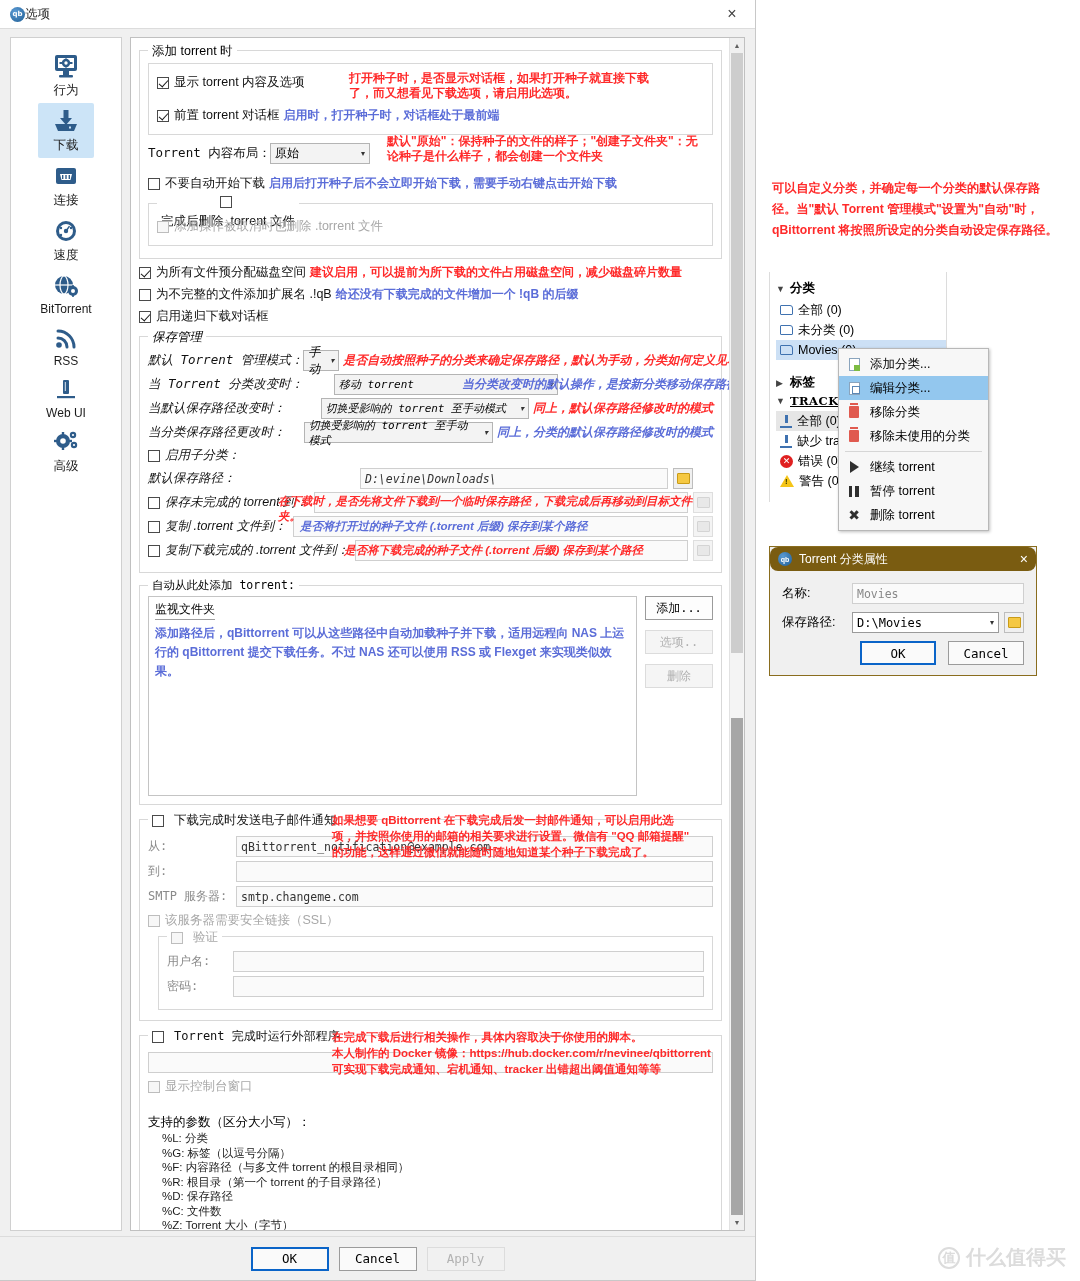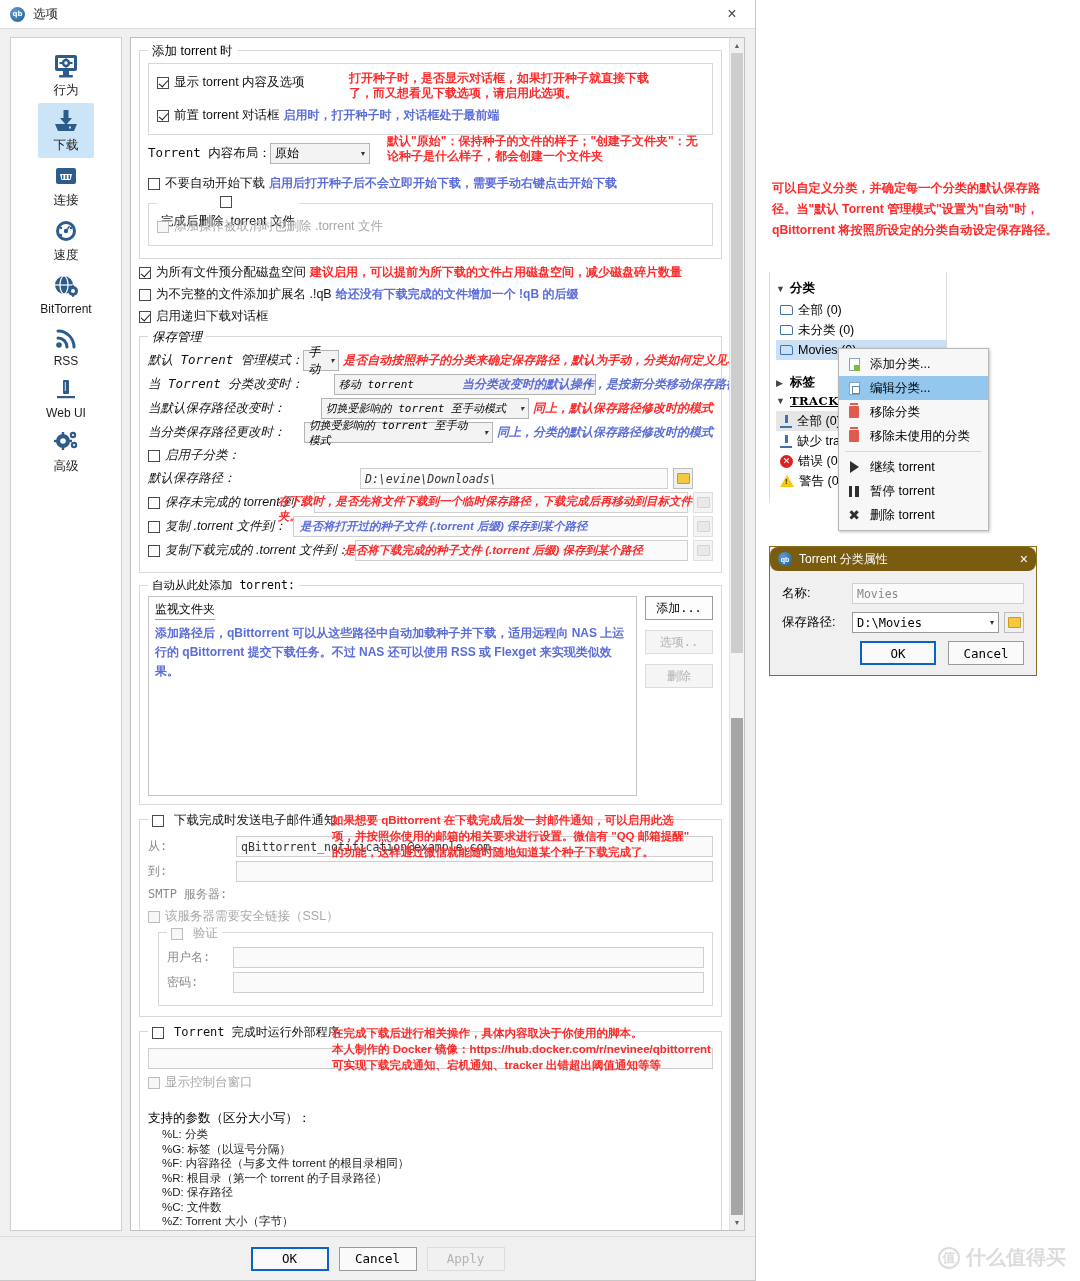--- a/index.html
+++ b/index.html
@@ -21,21 +21,21 @@
   #titlebar{
     height:29px; background:#fff; border-bottom:1px solid #dcdcdc;
     display:flex; align-items:center; padding:0 0 0 10px;
   }
   #qb-logo{
     width:15px;height:15px;border-radius:50%;
     background:radial-gradient(circle at 35% 32%, #5b9bd5 0%, #2e6da4 75%);
     color:#fff;font-size:7px;font-weight:bold;display:flex;align-items:center;justify-content:center;
     font-family:"DejaVu Sans",sans-serif;
   }
-  #title-text{ margin-left:8px; font-size:12.5px; color:#222; }
+  #title-text{ margin-left:0; font-size:12.5px; color:#222; }
   #close-btn{
     margin-left:auto; width:46px; height:29px; display:flex; align-items:center; justify-content:center;
     font-size:16px; color:#444; cursor:pointer;
   }
 
   #win-body{ display:flex; padding:8px 10px 0 10px; height:1202px; }
 
   
   #sidebar{
     width:112px; background:#fff; border:1px solid #d0d0d0; padding-top:10px;
@@ -400,21 +400,21 @@
               <span class="lbl mono" style="width:186px;">默认 Torrent 管理模式：</span>
               <span class="combo" style="width:52px;">
                 <span>手动</span>
                 <span class="arrow">▾</span>
               </span>
               <span class="note red">是否自动按照种子的分类来确定保存路径，默认为手动，分类如何定义见右侧图片</span>
             </div>
 
             <div class="row">
               <span class="lbl mono" style="width:186px;">当 Torrent 分类改变时：</span>
-              <span class="combo" style="width:262px;">
+              <span class="combo" style="width:224px;">
                 <span class="mono" style="font-size:11px;">移动 torrent</span>
                 <span class="arrow">▾</span>
               </span>
               <span class="note blue" style="position:absolute;left:310px;">当分类改变时的默认操作，是按新分类移动保存路径，还是切换至手动模式</span>
             </div>
 
             <div class="row">
               <span class="lbl mono" style="width:186px;">当默认保存路径改变时：</span>
               <span class="combo" style="width:224px;">
                 <span class="mono" style="font-size:11px;">切换受影响的 torrent 至手动模式</span>
@@ -501,20 +501,21 @@
             <div class="fieldrow">
               <span class="flabel">从:</span>
               <span class="txtbox fin">qBittorrent_notification@example.com</span>
             </div>
             <div class="fieldrow">
               <span class="flabel">到:</span>
               <span class="txtbox fin"></span>
             </div>
             <div class="fieldrow">
               <span class="flabel">SMTP 服务器:</span>
+              <span class="txtbox fin">smtp.changeme.com</span>
             </div>
             <div class="row">
               <span class="cb disabled"></span>
               <span class="lbl dim">该服务器需要安全链接（SSL）</span>
             </div>
             <div class="group" style="margin:6px 0 2px 10px;padding:10px 8px 8px 8px;">
               <span class="legend" style="display:flex;align-items:center;gap:5px;">
                 <span class="cb disabled"></span>
                 <span class="lbl dim">验证</span>
               </span>

